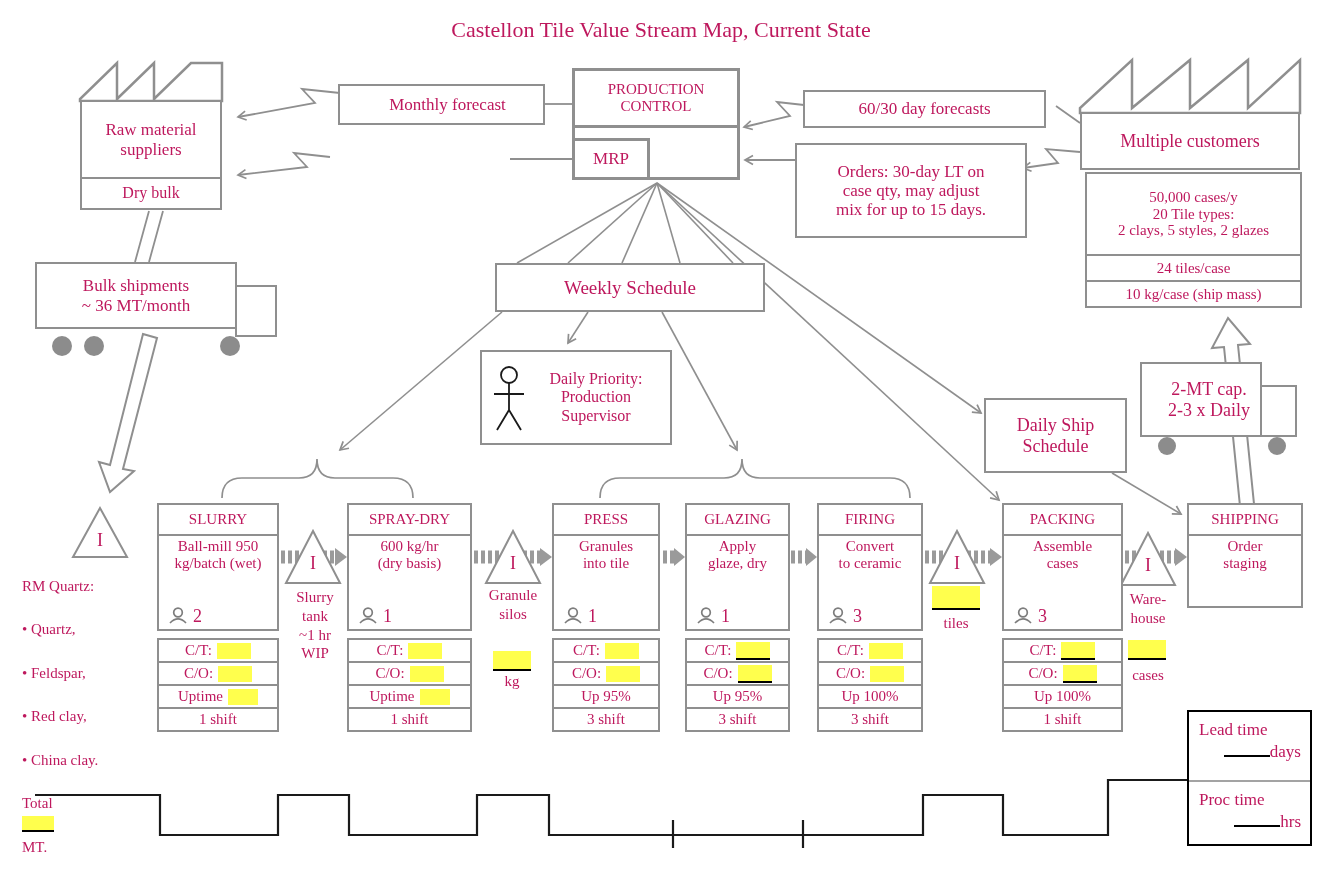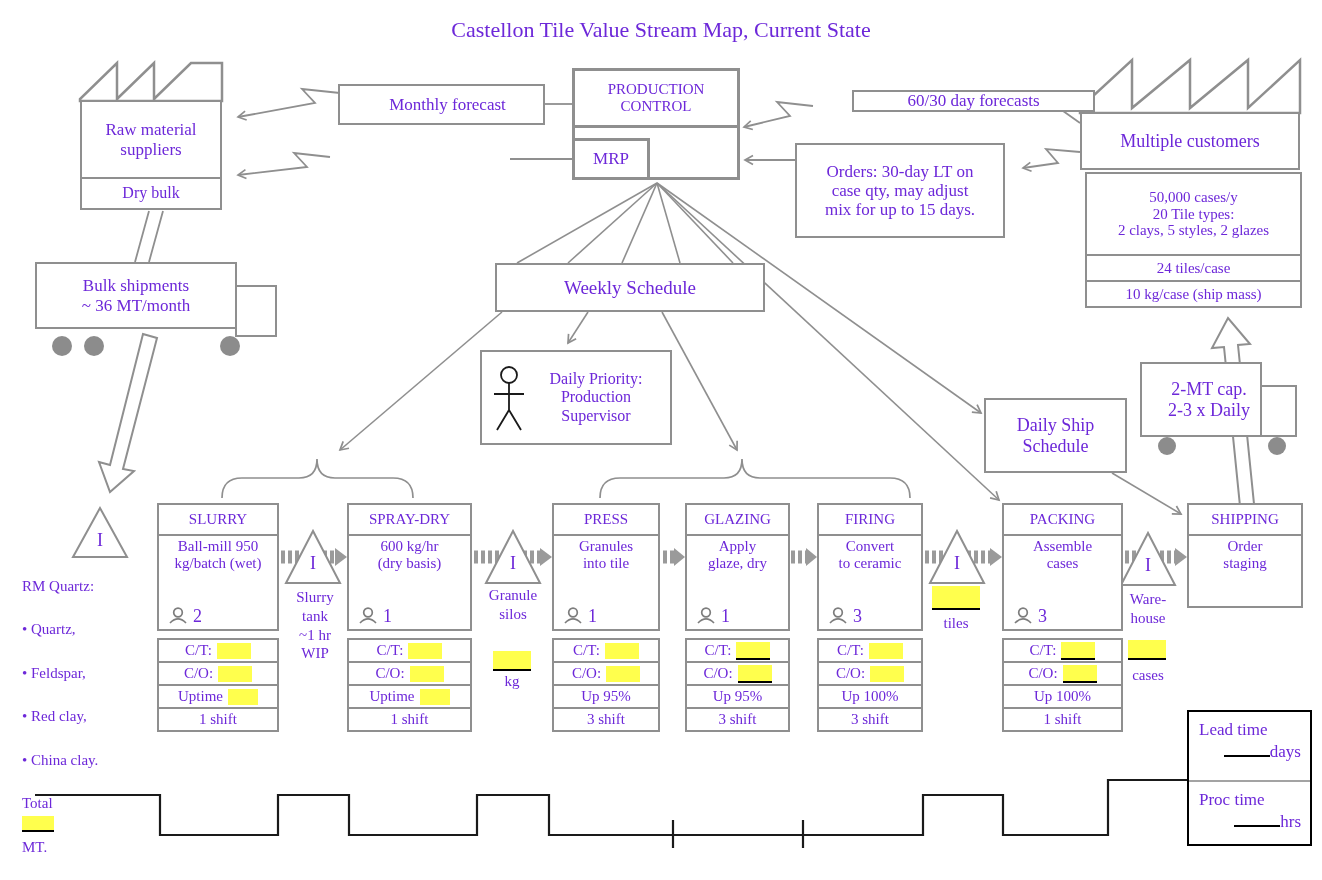--- a/index.html
+++ b/index.html
@@ -1,17 +1,17 @@
 <!DOCTYPE html>
 <html><head>
 <meta charset="utf-8">
 <style>
   html,body{margin:0;padding:0;background:#fff;}
   #stage{position:relative;width:1322px;height:880px;background:#fff;overflow:hidden;
-         font-family:"Liberation Serif",serif;color:#6d28d9;text-decoration:underline;}
+         font-family:"Liberation Serif",serif;color:#be185d;text-decoration:underline;}
   .abs{position:absolute;box-sizing:border-box;}
   .box{position:absolute;box-sizing:border-box;background:#fff;border:2px solid #8f8f8f;
        display:flex;align-items:center;justify-content:center;text-align:center;
        white-space:pre-line;line-height:1.13;font-size:16px;}
   .lbl{position:absolute;box-sizing:border-box;white-space:pre-line;text-align:center;
        font-size:15px;line-height:1.25;}
   .hl{display:inline-block;background:#ffff4d;}
   .hl.u{border-bottom:2px solid #000;}
   .proc{flex-direction:column;align-items:stretch;justify-content:flex-start;padding:0;}
   .proc-title{border-bottom:2px solid #8f8f8f;height:29px;display:flex;align-items:center;
@@ -145,24 +145,24 @@
     <div class="proc-title" style="height:54px;border-bottom-width:3px;white-space:pre-line;">PRODUCTION
 CONTROL</div>
   </div>
   <div class="box" style="left:572px;top:138px;width:78px;height:42px;border-width:3px;font-size:17px;">
     <span>MRP</span>
   </div>
 
   <div class="box" style="left:338px;top:84px;width:207px;height:41px;font-size:17px;padding-left:12px;">
     <span>Monthly forecast</span>
   </div>
-  <div class="box" style="left:852px;top:90px;width:243px;height:22px;font-size:17px;">
+  <div class="box" style="left:803px;top:90px;width:243px;height:38px;font-size:17px;">
     <span>60/30 day forecasts</span>
   </div>
-  <div class="box" style="left:795px;top:143px;width:210px;height:95px;font-size:17px;">
+  <div class="box" style="left:795px;top:143px;width:232px;height:95px;font-size:17px;">
     <span>Orders: 30-day LT on
 case qty, may adjust
 mix for up to 15 days.</span>
   </div>
 
   <div class="box" style="left:1080px;top:112px;width:220px;height:58px;font-size:18px;">
     <span>Multiple customers</span>
   </div>
   <div class="box" style="left:1085px;top:172px;width:217px;height:84px;font-size:15px;">
     <span>50,000 cases/y

